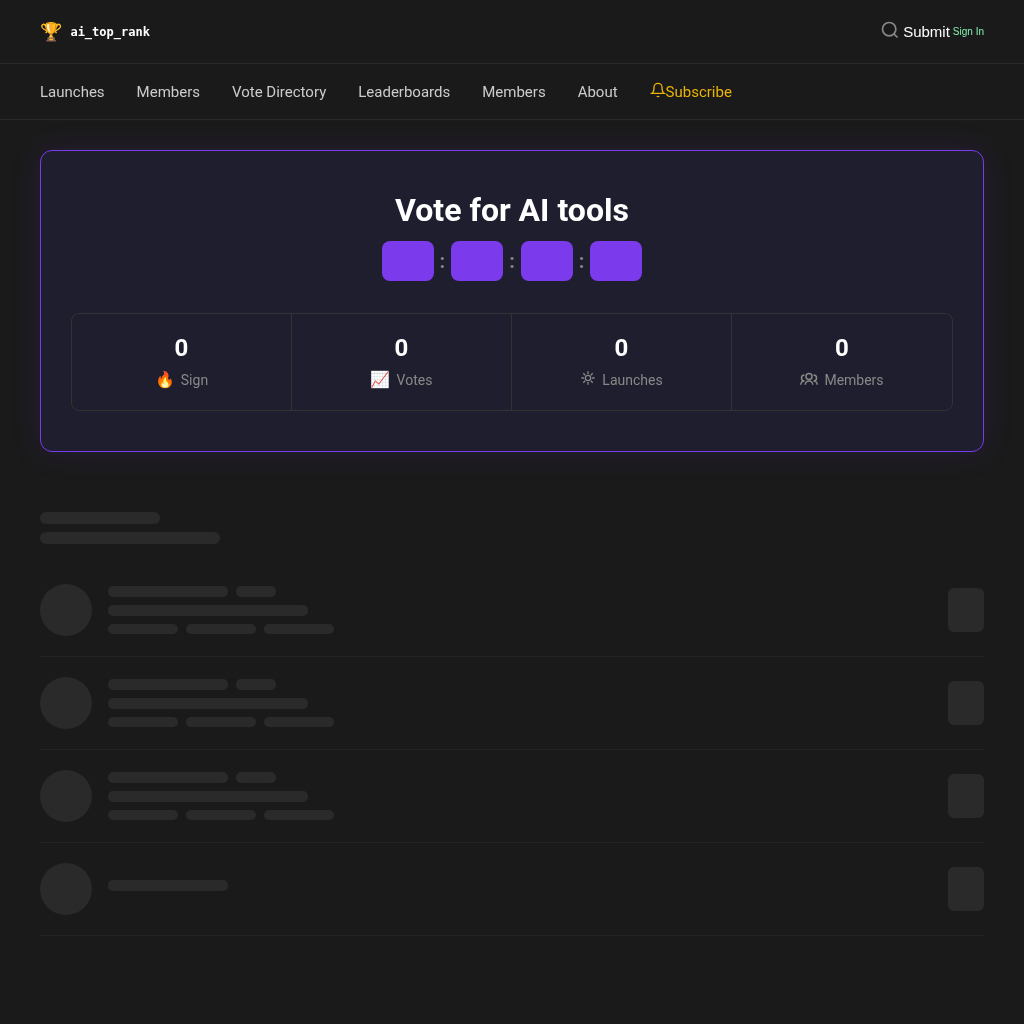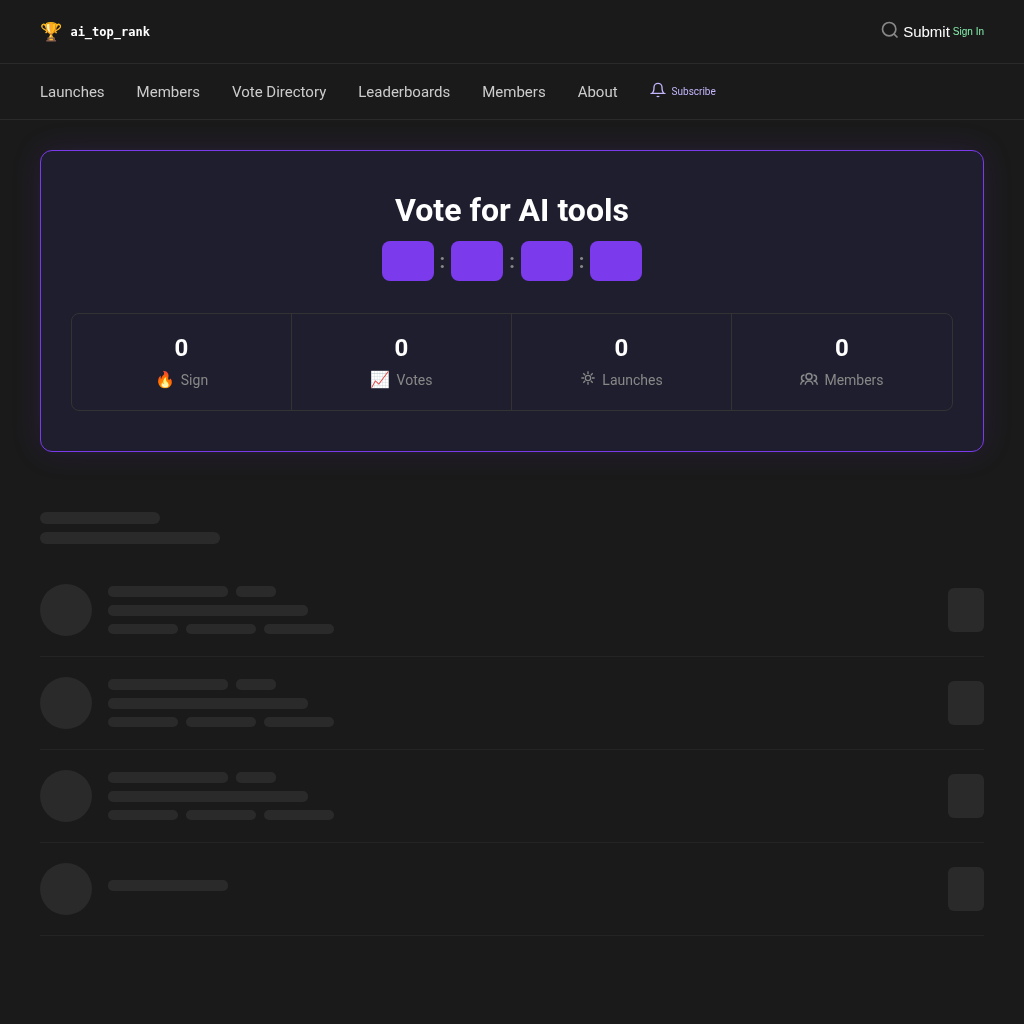--- a/index.html
+++ b/index.html
@@ -90,23 +90,22 @@
       color: #cccccc;
       font-size: 15px;
       cursor: pointer;
       text-decoration: none;
       white-space: nowrap;
     }
 
     .nav-subscribe {
       display: flex;
       align-items: center;
-      gap: 6px;
-      color: #c4b5fd;
-      font-size: 10px;
+      color: #eab308;
+      font-size: 15px;
       cursor: pointer;
     }
 
     .bell-icon {
       font-size: 16px;
     }
 
     
     .main-content {
       padding: 30px 40px;

